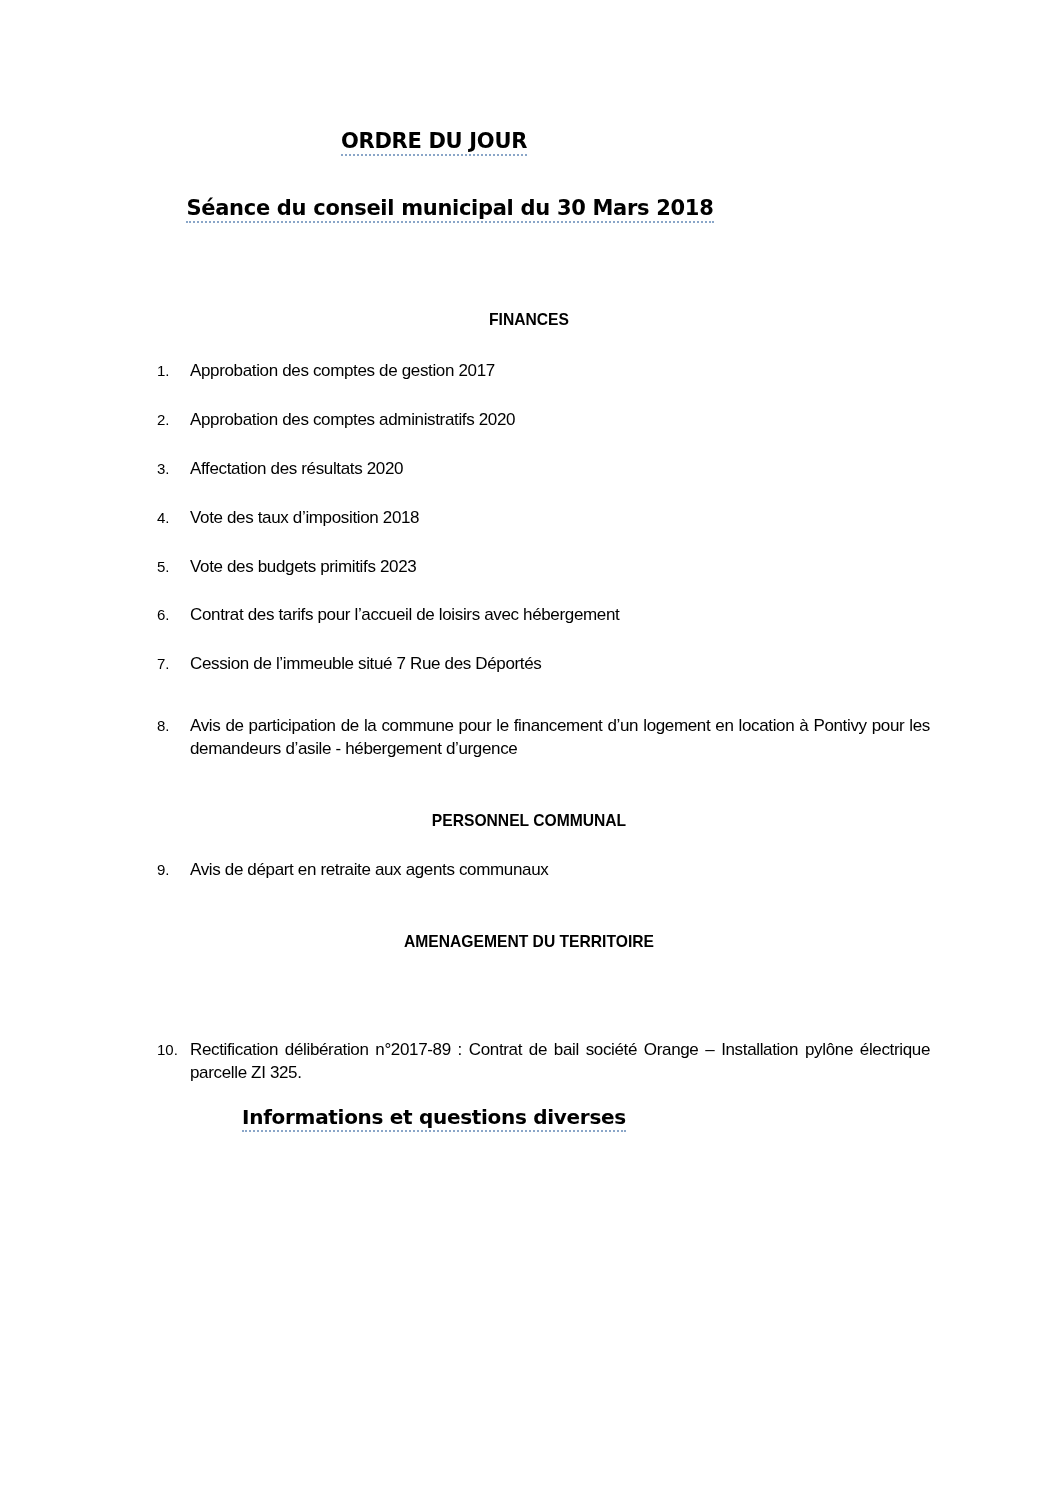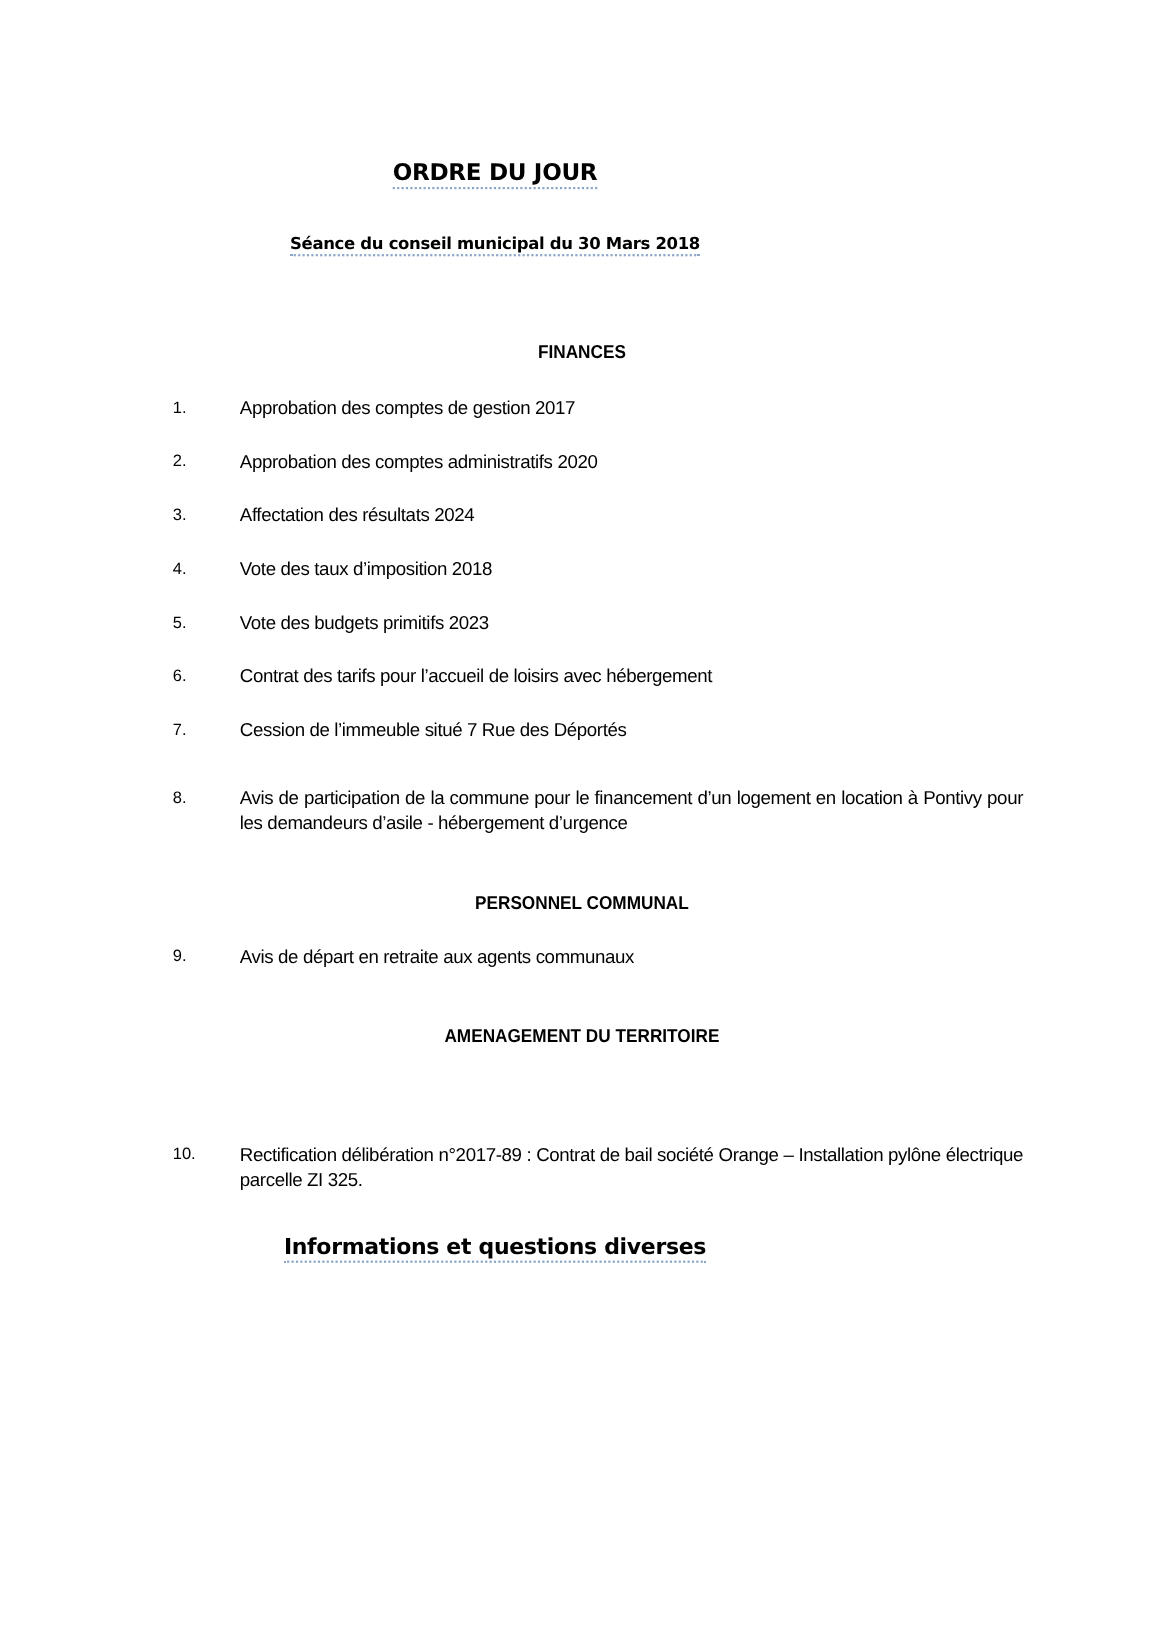--- a/index.html
+++ b/index.html
@@ -14,35 +14,36 @@
       overflow: hidden;
       color: #000000;
     }
     .title {
       position: absolute;
       left: 0;
       width: 868px;
       text-align: center;
       font-family: "DejaVu Sans", sans-serif;
       font-weight: bold;
-      margin: 16px;
+      margin: 0;
     }
     .title span {
       border-bottom: 2px dotted #8aa6c8;
       padding-bottom: 1px;
     }
     #main-title {
       top: 129px;
       font-size: 21px;
       letter-spacing: -0.3px;
     }
     #subtitle {
       top: 196px;
-      font-size: 15px;
+      font-size: 21px;
       letter-spacing: -0.3px;
+      padding-left: 16px;
     }
     #closing-title {
       top: 1105px;
       font-size: 20px;
       letter-spacing: -0.3px;
     }
     .section-heading {
       position: absolute;
       left: 0;
       width: 1058px;
@@ -63,21 +64,20 @@
       display: flex;
     }
     .item-num {
       width: 33px;
       flex: none;
       font-size: 15px;
     }
     .item-text {
       flex: 1;
       letter-spacing: -0.35px;
-      margin-left: 28px;
     }
     .item-text.justify {
       text-align: justify;
       text-align-last: left;
     }
   </style>
 </head>
 <body>
 
 <h1 class="title" id="main-title"><span style="border-bottom-color: rgb(138, 166, 200);">ORDRE DU JOUR</span></h1>
@@ -89,21 +89,21 @@
 <div class="item" style="top:359px;">
   <span class="item-num">1.</span>
   <span class="item-text">Approbation des comptes de gestion 2017</span>
 </div>
 <div class="item" style="top:408px;">
   <span class="item-num">2.</span>
   <span class="item-text">Approbation des comptes administratifs 2020</span>
 </div>
 <div class="item" style="top:457px;">
   <span class="item-num">3.</span>
-  <span class="item-text">Affectation des résultats 2024</span>
+  <span class="item-text">Affectation des résultats 2020</span>
 </div>
 <div class="item" style="top:506px;">
   <span class="item-num">4.</span>
   <span class="item-text">Vote des taux d’imposition 2018</span>
 </div>
 <div class="item" style="top:555px;">
   <span class="item-num">5.</span>
   <span class="item-text">Vote des budgets primitifs 2023</span>
 </div>
 <div class="item" style="top:603px;">

